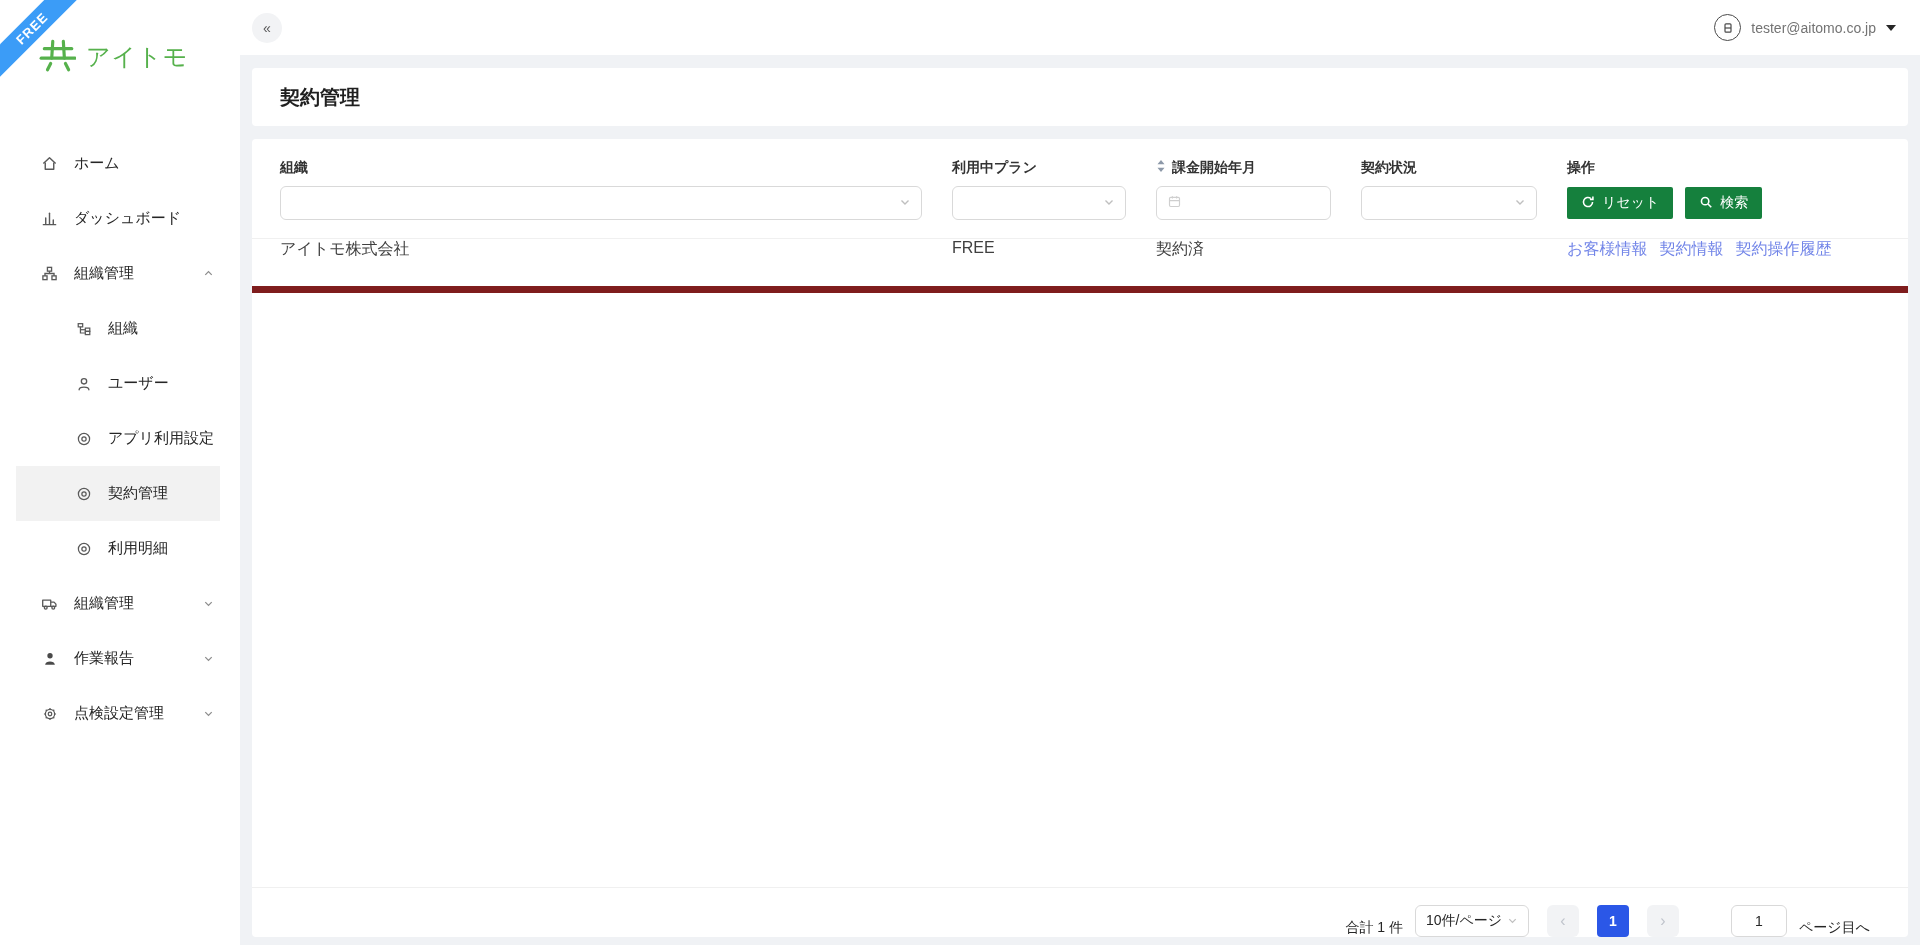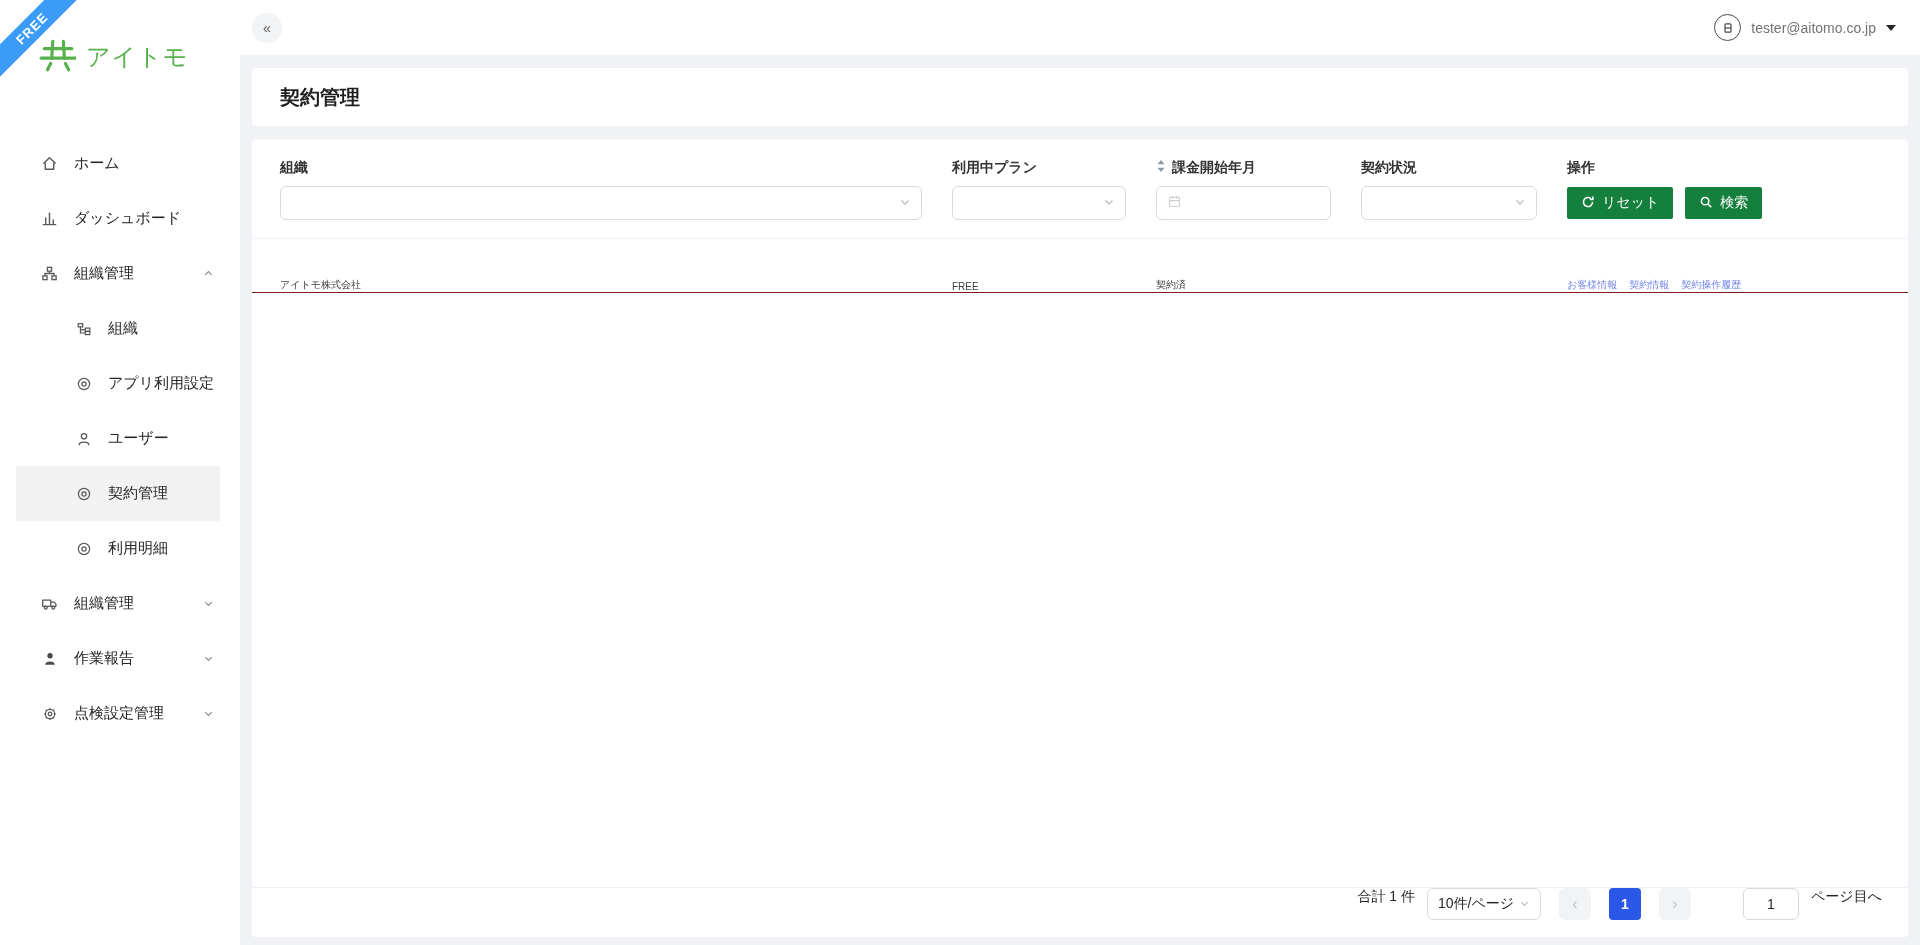--- a/index.html
+++ b/index.html
@@ -48,28 +48,28 @@
   .f-label { font-size:14px; font-weight:700; color:#333; display:flex; align-items:center; gap:6px; height:17px; }
   .select, .date-input { height:34px; border:1px solid #d9d9d9; border-radius:6px; background:#fff;
     display:flex; align-items:center; padding:0 10px; cursor:pointer; }
   .select { justify-content:flex-end; }
   .date-input { justify-content:flex-start; }
   .btn-group { display:flex; gap:12px; margin-top:1px; }
   .btn { height:32px; border:none; border-radius:2px; background:#15803d; color:#fff; font-size:14px;
     display:flex; align-items:center; gap:7px; padding:0 14px; cursor:pointer;
     font-family:inherit; }
 
-  .table-row { display:flex; gap:30px; padding:0 28px; height:54px; align-items:flex-end;
-    border-bottom:1px solid #7f1d1d; font-size:10px; color:#404040; }
+  .table-row { display:flex; gap:30px; padding:0 28px; height:54px; align-items:flex-start;
+    border-bottom:7px solid #7f1d1d; font-size:16px; color:#404040; }
   .c-org { width:642px; } .c-plan { width:174px; } .c-status { width:176px; } .c-billing { width:175px; }
   .c-actions { display:flex; gap:12px; white-space:nowrap; }
   .row-link { color:#7285e8; text-decoration:none; cursor:pointer; }
 
   .pagination { margin-top:auto; border-top:1px solid #f0f0f0; height:50px; flex:none;
-    display:flex; align-items:flex-start; justify-content:flex-end; gap:12px; padding-right:26px;
+    display:flex; align-items:flex-end; justify-content:flex-end; gap:12px; padding-right:38px;
     font-size:14px; color:#262626; }
   .size-select { width:114px; height:32px; border:1px solid #d9d9d9; border-radius:6px;
     display:flex; align-items:center; justify-content:space-between; padding:0 10px; cursor:pointer; }
   .page-btn { width:32px; height:32px; border-radius:6px; background:#f2f3f5; color:#c0c4cc;
     display:flex; align-items:center; justify-content:center; font-size:16px; cursor:pointer; margin-left:6px; }
   .page-current { width:32px; height:32px; border-radius:4px; background:#2b57e7; color:#fff;
     font-weight:700; display:flex; align-items:center; justify-content:center; margin-left:6px; cursor:pointer; }
   .jump-input { width:56px; height:32px; border:1px solid #d9d9d9; border-radius:6px; text-align:center;
     font-size:14px; color:#262626; margin-left:40px; font-family:inherit; }
 </style>
@@ -138,35 +138,35 @@
             <path d="M5 6.6 V13.5 H10.5"></path>
             <path d="M5 9.8 H10.5"></path>
           <rect x="10.5" y="8" width="5" height="3.6"></rect>
             <rect x="10.5" y="11.7" width="5" height="3.6"></rect>
         </svg>
         </span>
       <span>組織</span>
     </li>
     <li class="nav-item sub-level">
       <span class="nicon">
-        <svg width="16" height="16" viewBox="0 0 18 18" fill="none" stroke="#595959" stroke-width="1.4">
-          <circle cx="9" cy="9" r="6.3"></circle>
-            <circle cx="9" cy="9" r="2.4"></circle>
-        </svg>
-        </span>
-      <span>アプリ利用設定</span>
-    </li>
-    <li class="nav-item sub-level">
-      <span class="nicon">
         <svg width="16" height="16" viewBox="0 0 18 18" fill="none" stroke="#595959" stroke-width="1.5" stroke-linecap="round">
           <circle cx="9" cy="6" r="3"></circle>
             <path d="M3.5 15.5 C3.5 11.5 14.5 11.5 14.5 15.5"></path>
         </svg>
         </span>
       <span>ユーザー</span>
+    </li>
+    <li class="nav-item sub-level">
+      <span class="nicon">
+        <svg width="16" height="16" viewBox="0 0 18 18" fill="none" stroke="#595959" stroke-width="1.4">
+          <circle cx="9" cy="9" r="6.3"></circle>
+            <circle cx="9" cy="9" r="2.4"></circle>
+        </svg>
+        </span>
+      <span>アプリ利用設定</span>
     </li>
     <li class="nav-item sub-level selected">
       <span class="nicon">
         <svg width="16" height="16" viewBox="0 0 18 18" fill="none" stroke="#595959" stroke-width="1.4">
           <circle cx="9" cy="9" r="6.3"></circle>
             <circle cx="9" cy="9" r="2.4"></circle>
         </svg>
         </span>
       <span>契約管理</span>
     </li>

